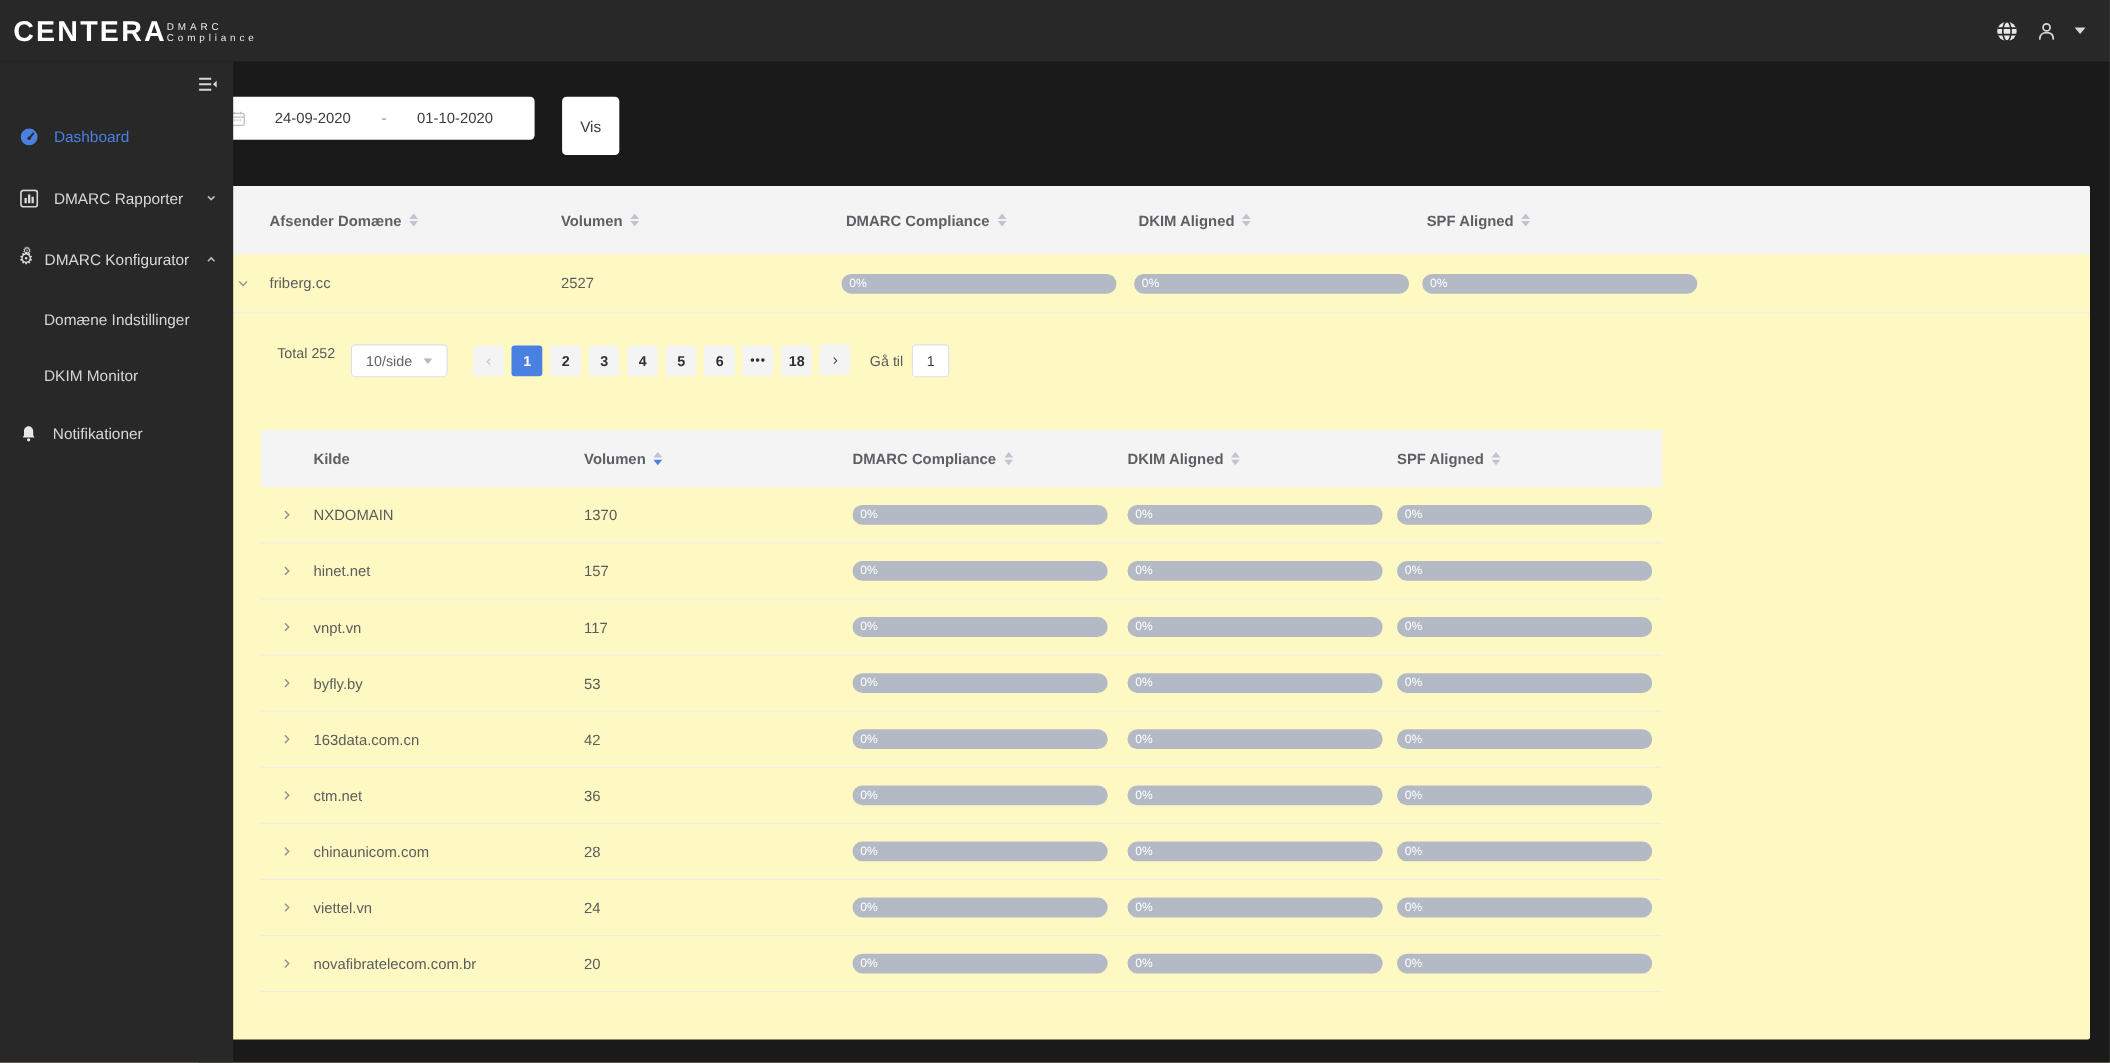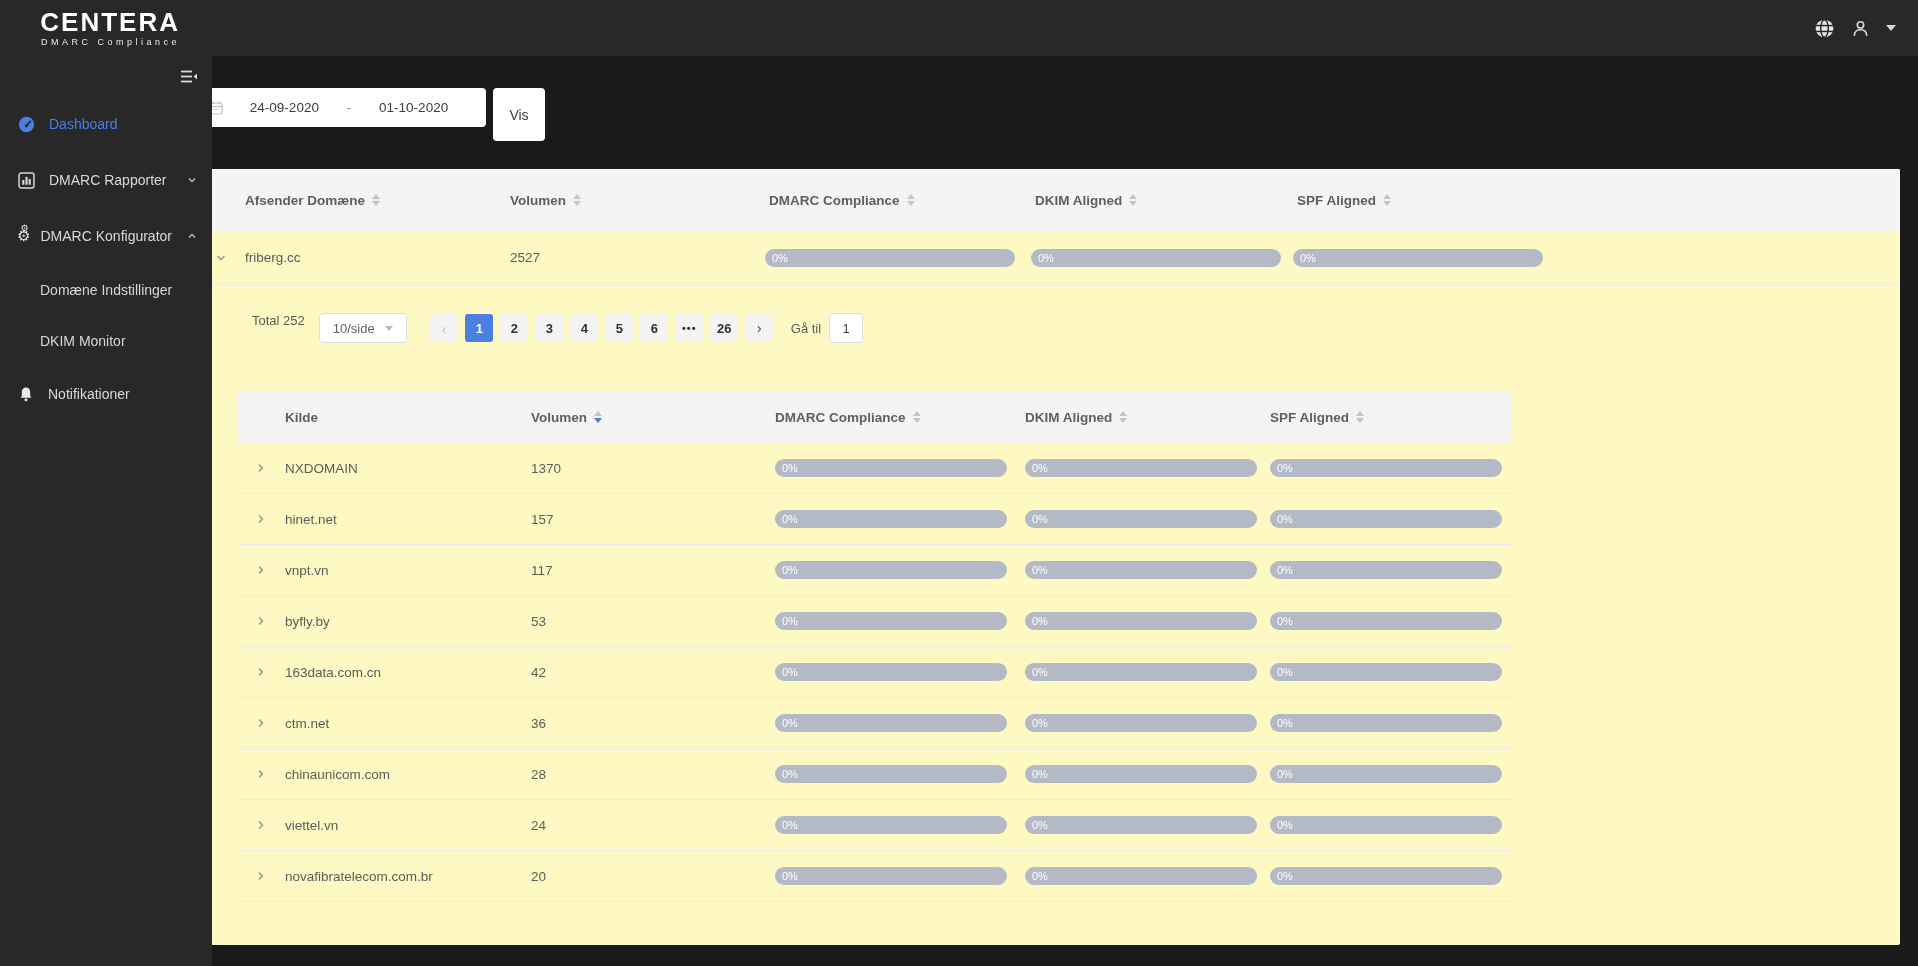--- a/index.html
+++ b/index.html
@@ -7,41 +7,41 @@
     --bar:#b3b9c5;
     --sidebar-bg:#282828;
     --content-bg:#1a1a1a;
   }
   *{box-sizing:border-box;margin:0;padding:0;}
   html,body{width:1918px;height:966px;overflow:hidden;}
   body{font-family:"Liberation Sans",sans-serif;background:var(--content-bg);position:relative;}
 
   
   .topbar{position:absolute;left:0;top:0;right:0;height:56px;background:var(--sidebar-bg);display:flex;align-items:center;justify-content:space-between;z-index:5;}
-  .logo{width:180px;padding-left:12px;display:flex;flex-direction:column;align-items:flex-end;}
+  .logo{width:180px;padding-left:12px;display:flex;flex-direction:row;align-items:center;}
   .logo-name{color:#fff;font-size:26px;font-weight:800;letter-spacing:2px;line-height:1;}
   .logo-tag{color:#eaeaea;font-size:9px;letter-spacing:3.5px;margin-top:2px;}
   .topbar-right{display:flex;align-items:center;gap:16px;padding-right:22px;}
   .tb-icon{display:flex;align-items:center;justify-content:center;cursor:pointer;}
   .caret-down{width:0;height:0;border-left:5px solid transparent;border-right:5px solid transparent;border-top:6px solid #d8d8d8;}
 
   .sidebar{position:absolute;left:0;top:56px;bottom:0;width:212px;background:var(--sidebar-bg);z-index:4;}
   .collapse-row{height:40px;display:flex;align-items:center;justify-content:flex-end;padding-right:14px;}
   .menu-item{height:56px;display:flex;align-items:center;gap:14px;padding-left:18px;padding-right:14px;font-size:14px;color:#d9d9d9;cursor:pointer;}
   .menu-item.active{color:var(--accent);}
   .menu-item .mi-label{white-space:nowrap;}
   .menu-item .mi-chevron{margin-left:auto;}
   .submenu-item{height:51px;display:flex;align-items:center;padding-left:40px;font-size:14px;color:#d6d6d6;cursor:pointer;white-space:nowrap;}
   .gears{position:relative;width:18px;height:18px;color:#e0e0e0;}
   .gears .g-big{position:absolute;left:-1px;top:1px;font-size:15px;line-height:15px;}
   .gears .g-small{position:absolute;right:-2px;top:-3px;font-size:9px;line-height:9px;}
 
   
   .main{position:absolute;left:180px;top:56px;right:0;bottom:0;background:var(--content-bg);}
-  .filter-row{margin:32px 0 0 16px;display:flex;gap:7px;}
+  .filter-row{margin:32px 0 0 16px;display:flex;gap:25px;}
   .date-box{width:290px;height:39px;background:#fff;border-radius:4px;display:flex;align-items:center;padding:0 12px;font-size:13.5px;color:#3c3c3c;}
   .date-box .d-val{flex:1;text-align:center;}
   .date-box .d-sep{color:#8a8a8a;padding:0 2px;}
   .vis-btn{width:52px;height:53px;background:#fff;border:none;border-radius:4px;font-size:14px;color:#3c3c3c;cursor:pointer;font-family:inherit;}
 
   .panel{margin:28px 18px 0 16px;height:776px;background:#fef9c3;border-radius:2px;overflow:hidden;}
 
   
   .dom-grid{display:grid;grid-template-columns:49px 265px 259px 266px 262px 250px 1fr;align-items:center;}
   .dom-head{height:62px;background:#f4f4f5;font-size:13.5px;font-weight:bold;color:#5c5f63;}
@@ -276,21 +276,21 @@
       <div class="pg-btns">
         <button class="page-btn arrow disabled">‹</button>
 
       <button class="page-btn active">1</button>
           <button class="page-btn">2</button>
           <button class="page-btn">3</button>
           <button class="page-btn">4</button>
           <button class="page-btn">5</button>
           <button class="page-btn">6</button>
           <button class="page-btn ellipsis">•••</button>
-          <button class="page-btn">26</button>
+          <button class="page-btn">18</button>
         </div>
       <button class="page-btn arrow">›</button>
       <div class="pg-goto">
         <span>Gå til</span>
         <input value="1" style="">
       </div>
     </div>
 
     <div class="src-table">
       <div class="src-grid src-head">

